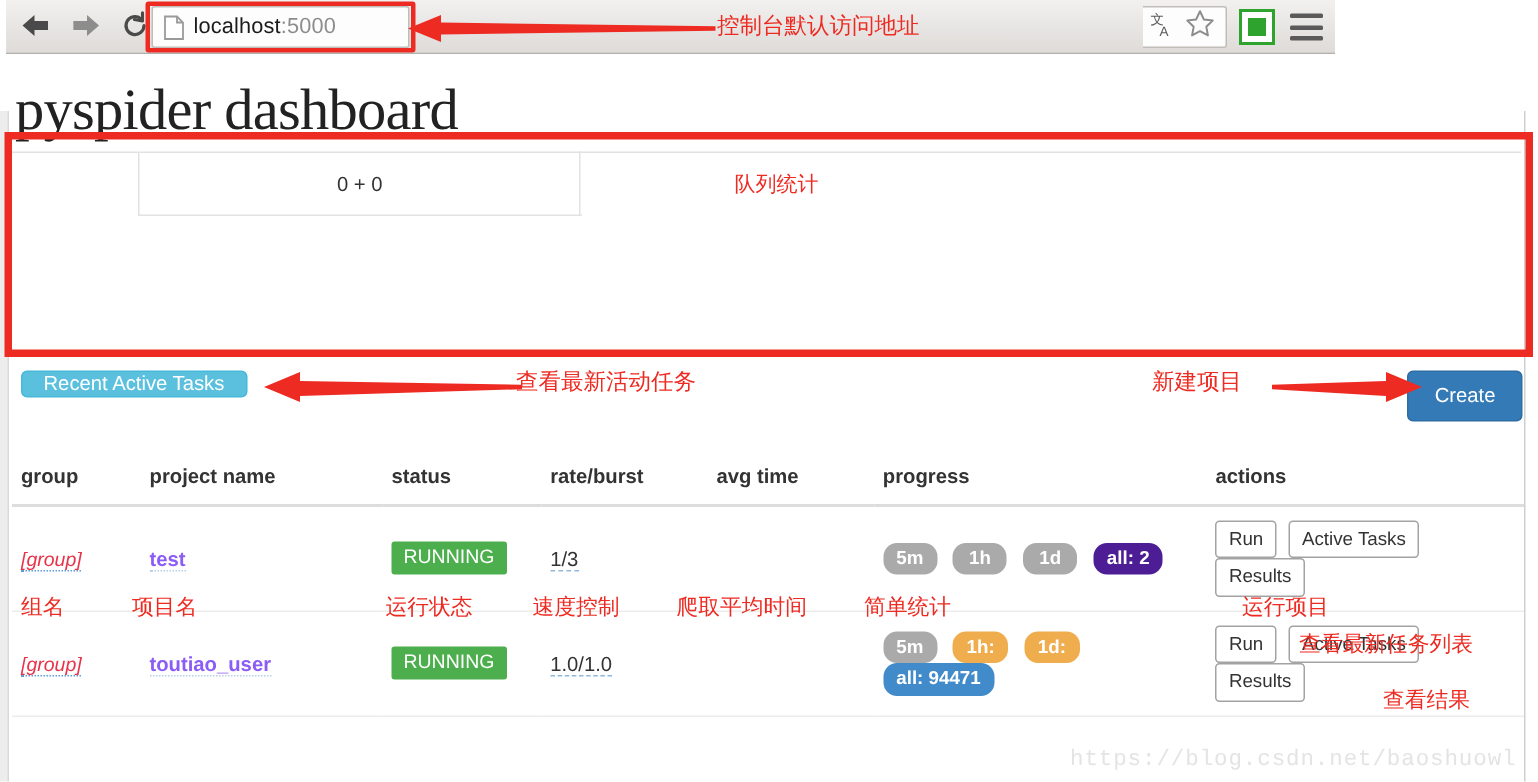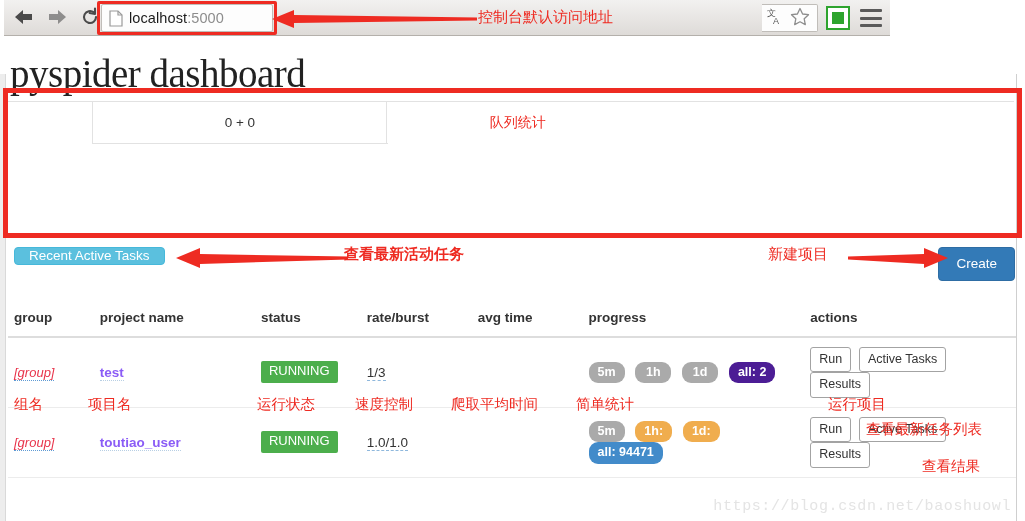--- a/index.html
+++ b/index.html
@@ -224,21 +224,21 @@
     </div>
 
     <div class="redbox-top"></div>
 
     <button class="btn-recent">Recent Active Tasks</button>
     <button class="btn-create">Create</button>
 
     <svg class="arrow" style="left:176px; top:209px;" width="175" height="24">
       <polygon points="0,12 24,2 24,8 172,10.5 172,13.5 24,18 24,22" fill="#ee2b22"></polygon>
     </svg>
-    <div class="ann" style="left:344px; top:208px; font-size:15px;font-weight:bold;">查看最新活动任务</div>
+    <div class="ann" style="left:344px; top:208px; font-size:15px;">查看最新活动任务</div>
 
     <div class="ann" style="left:768px; top:208px; font-size:15px;">新建项目</div>
     <svg class="arrow" style="left:848px; top:209px;" width="100" height="24">
       <polygon points="100,12 76,2 76,8 0,10.5 0,13.5 76,18 76,22" fill="#ee2b22"></polygon>
     </svg>
 
     <table class="ptable">
       <thead>
         <tr>
           <th style="width:8.5%">group</th>

